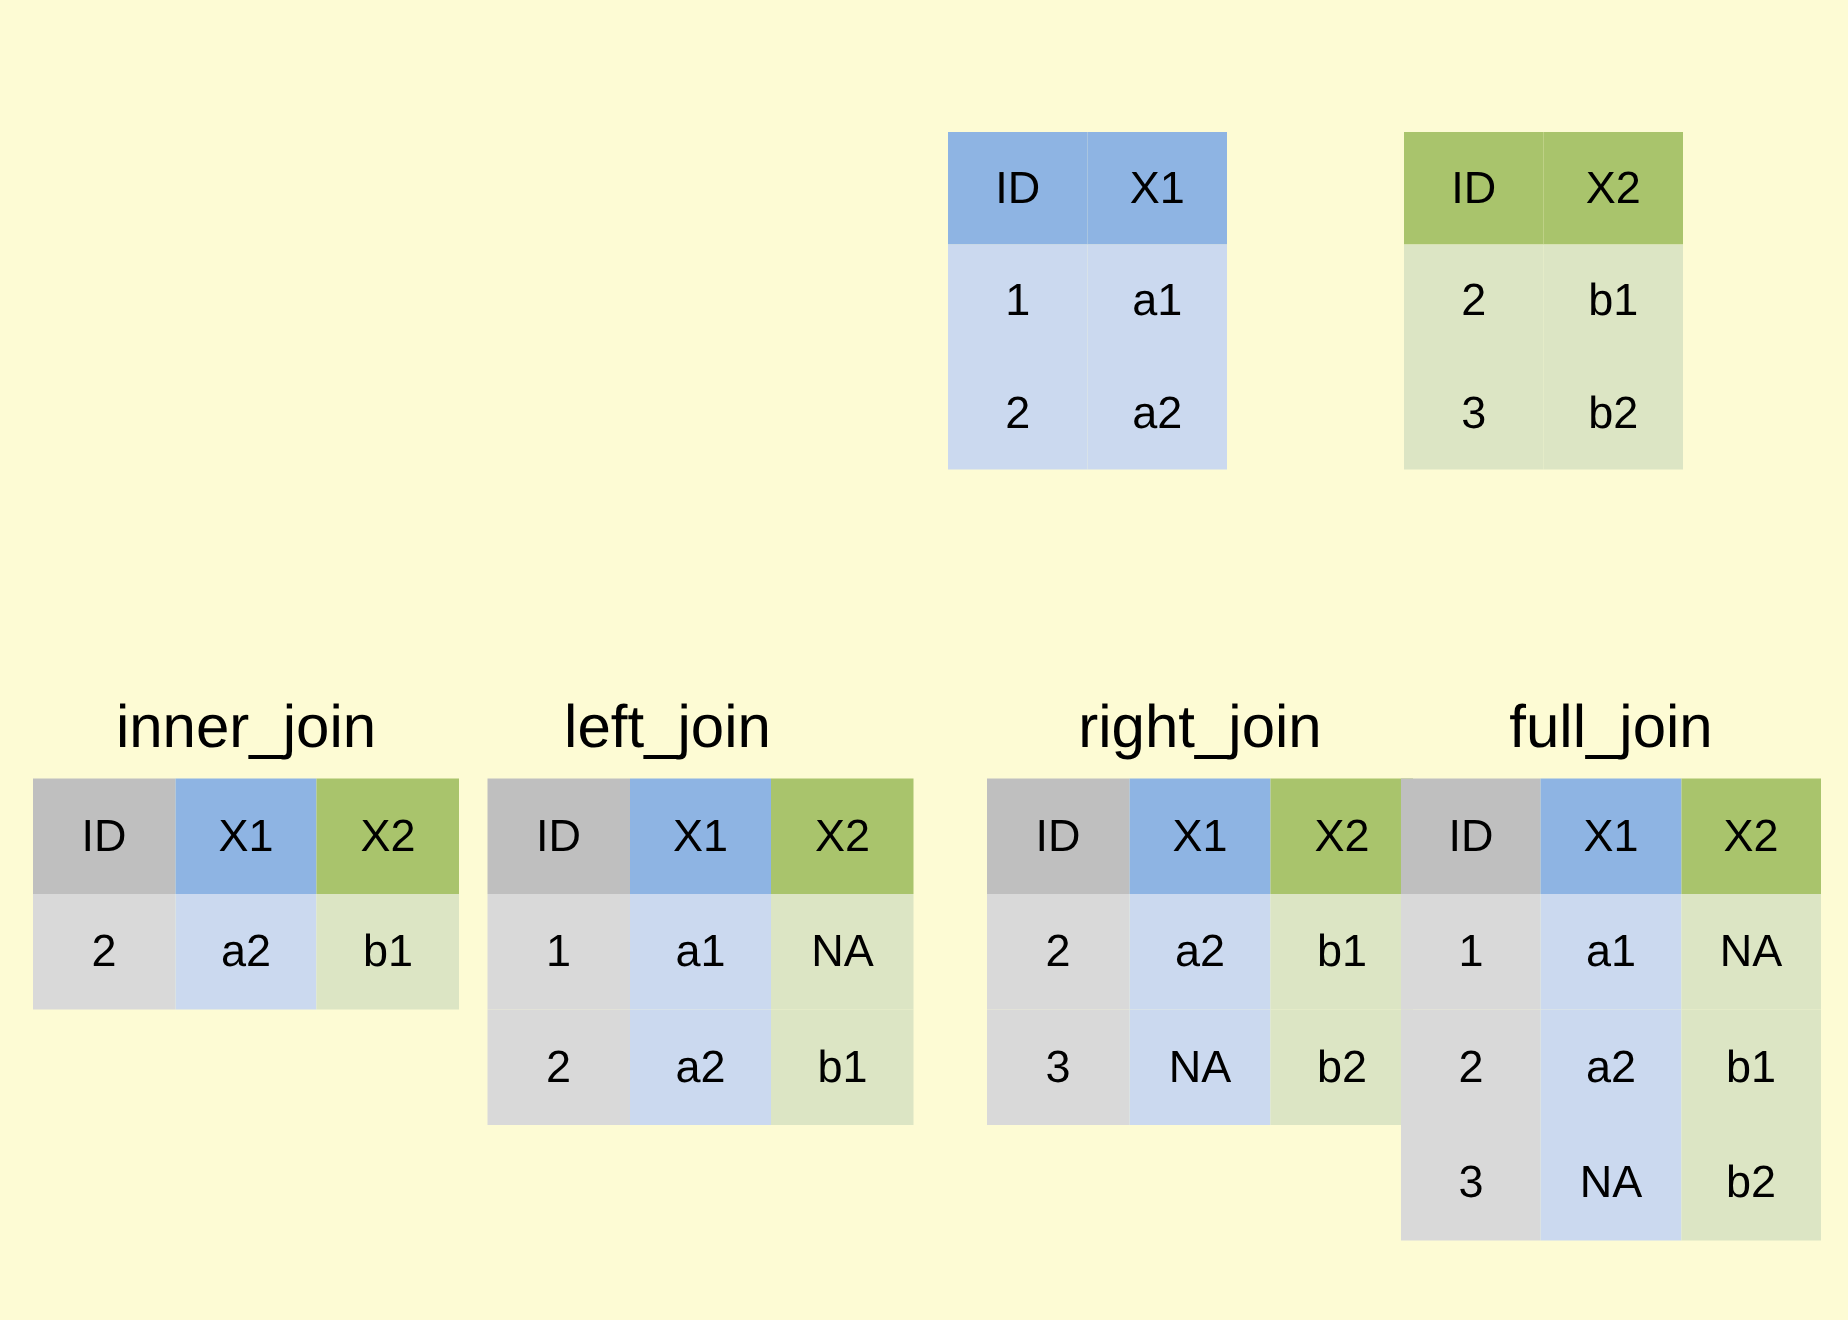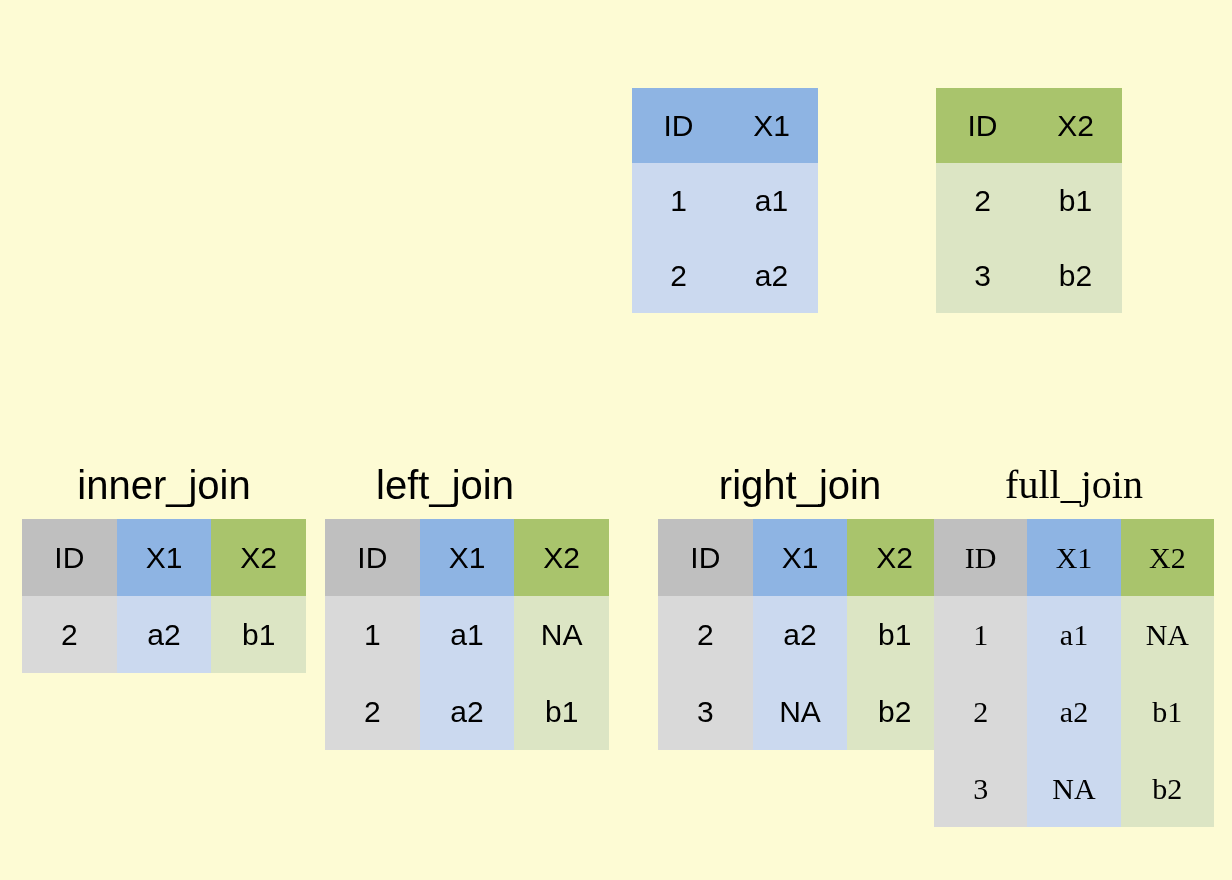--- a/index.html
+++ b/index.html
@@ -75,21 +75,21 @@
     vertical-align: middle;
     font-size: 30px;
     line-height: 1;
     height: 77px;
     border: 0;
   }
 
   #block-inner { left: 22px;  width: 284px; }
   #block-left  { left: 325px; width: 240px; }
   #block-right { left: 630px; width: 284px; margin-left: 28px; }
-  #block-full  { left: 934px; width: 280px; font-family: Liberation Serif, serif; }
+  #block-full  { left: 934px; width: 280px; }
 
   #block-inner .join-tbl,
   #block-left  .join-tbl,
   #block-right .join-tbl { width: 284px; }
   #block-full  .join-tbl { width: 280px; }
 
   #block-inner .join-tbl td,
   #block-left  .join-tbl td,
   #block-right .join-tbl td { width: 94.66px; }
   #block-full  .join-tbl td { width: 93.33px; }

